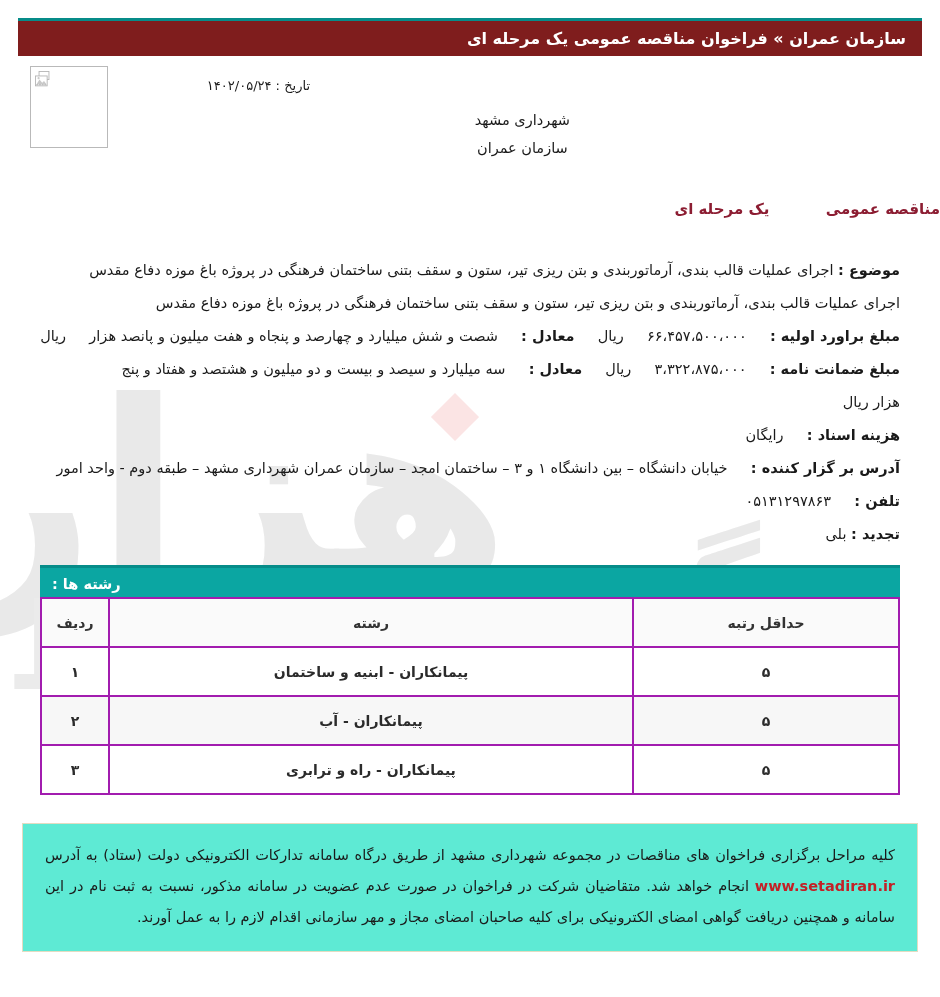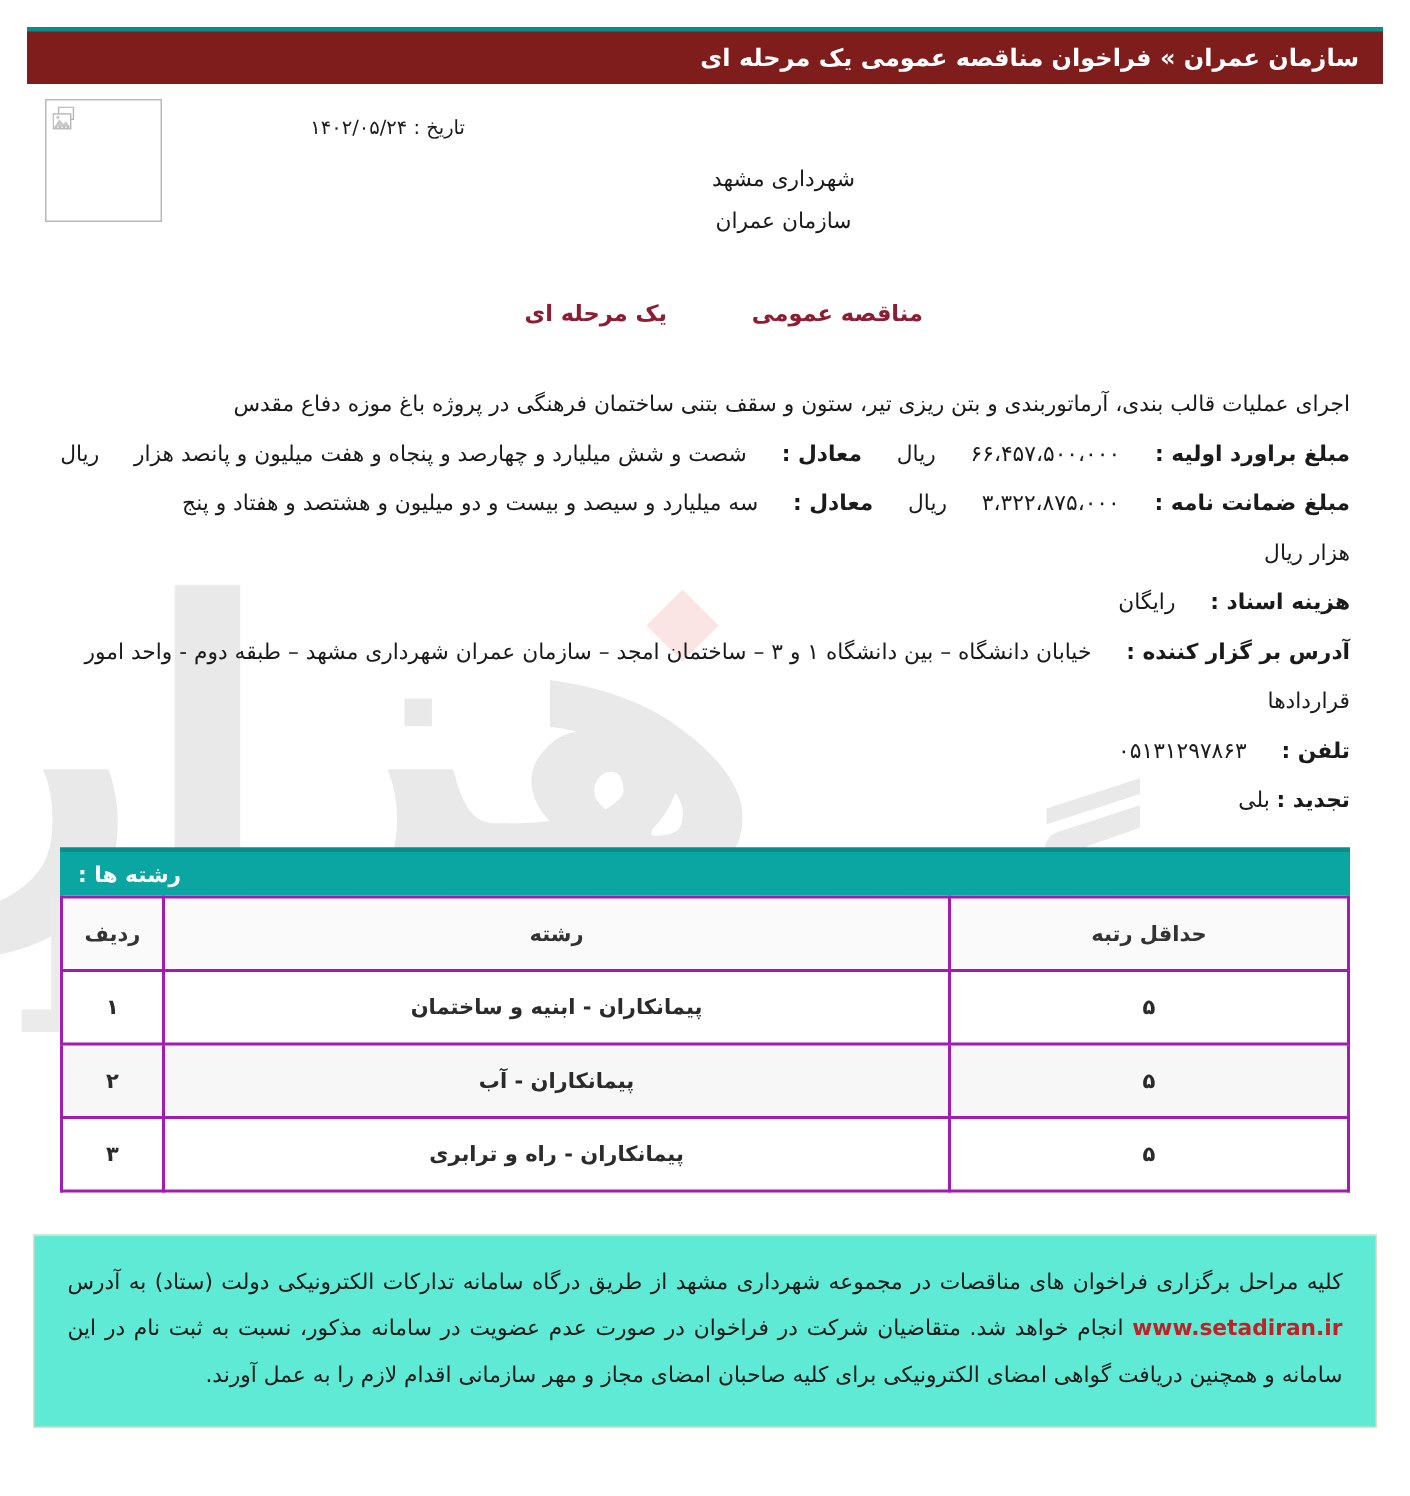--- a/index.html
+++ b/index.html
@@ -119,21 +119,20 @@
   .broken-icon {
     position: absolute;
     top: 4px;
     left: 4px;
     width: 18px;
     height: 18px;
   }
 
   
   .subtitle-row {
-    text-align: center;
     font-size: 15px;
     color: #8c1d32;
     font-weight: bold;
     padding: 6px 0 2px 0;
     direction: rtl;
     margin-left: 25px;
   }
   .subtitle-row span { display: inline-block; }
   .subtitle-gap { width: 46px; }
 
@@ -250,26 +249,30 @@
     </div>
 
     <div class="subtitle-row">
       <span>مناقصه عمومی</span>
       <span class="subtitle-gap"></span>
       <span>یک مرحله ای</span>
     </div>
 
     <div class="body-block">
 
-
-      <div class="body-line">
+      <div class="body-line">
+        <span class="lbl">موضوع :</span>
         <span>اجرای عملیات قالب بندی، آرماتوربندی و بتن ریزی تیر، ستون و سقف بتنی ساختمان فرهنگی در پروژه باغ موزه دفاع مقدس</span>
       </div>
 
       <div class="body-line">
+        <span>اجرای عملیات قالب بندی، آرماتوربندی و بتن ریزی تیر، ستون و سقف بتنی ساختمان فرهنگی در پروژه باغ موزه دفاع مقدس</span>
+      </div>
+
+      <div class="body-line">
         <span class="lbl">مبلغ براورد اولیه :</span>
         <span class="spacer-sm"></span>
         <span class="num">۶۶،۴۵۷،۵۰۰،۰۰۰</span>
         <span class="spacer-sm"></span>
         <span>ریال</span>
         <span class="spacer-sm"></span>
         <span class="lbl">معادل :</span>
         <span class="spacer-sm"></span>
         <span>شصت و شش میلیارد و چهارصد و پنجاه و هفت میلیون و پانصد هزار</span>
         <span class="spacer-sm"></span>
@@ -297,23 +300,20 @@
         <span class="spacer-sm"></span>
         <span>رایگان</span>
       </div>
 
       <div class="body-line">
         <span class="lbl">آدرس بر گزار کننده :</span>
         <span class="spacer-sm"></span>
         <span>خیابان دانشگاه – بین دانشگاه ۱ و ۳ – ساختمان امجد – سازمان عمران شهرداری مشهد – طبقه دوم - واحد امور</span>
       </div>
 
-      <div class="body-line">
-        <span>قراردادها</span>
-      </div>
 
       <div class="body-line">
         <span class="lbl">تلفن :</span>
         <span class="spacer-sm"></span>
         <span class="num">۰۵۱۳۱۲۹۷۸۶۳</span>
       </div>
 
       <div class="body-line">
         <span class="lbl">تجدید :</span>
         <span>بلی</span>

